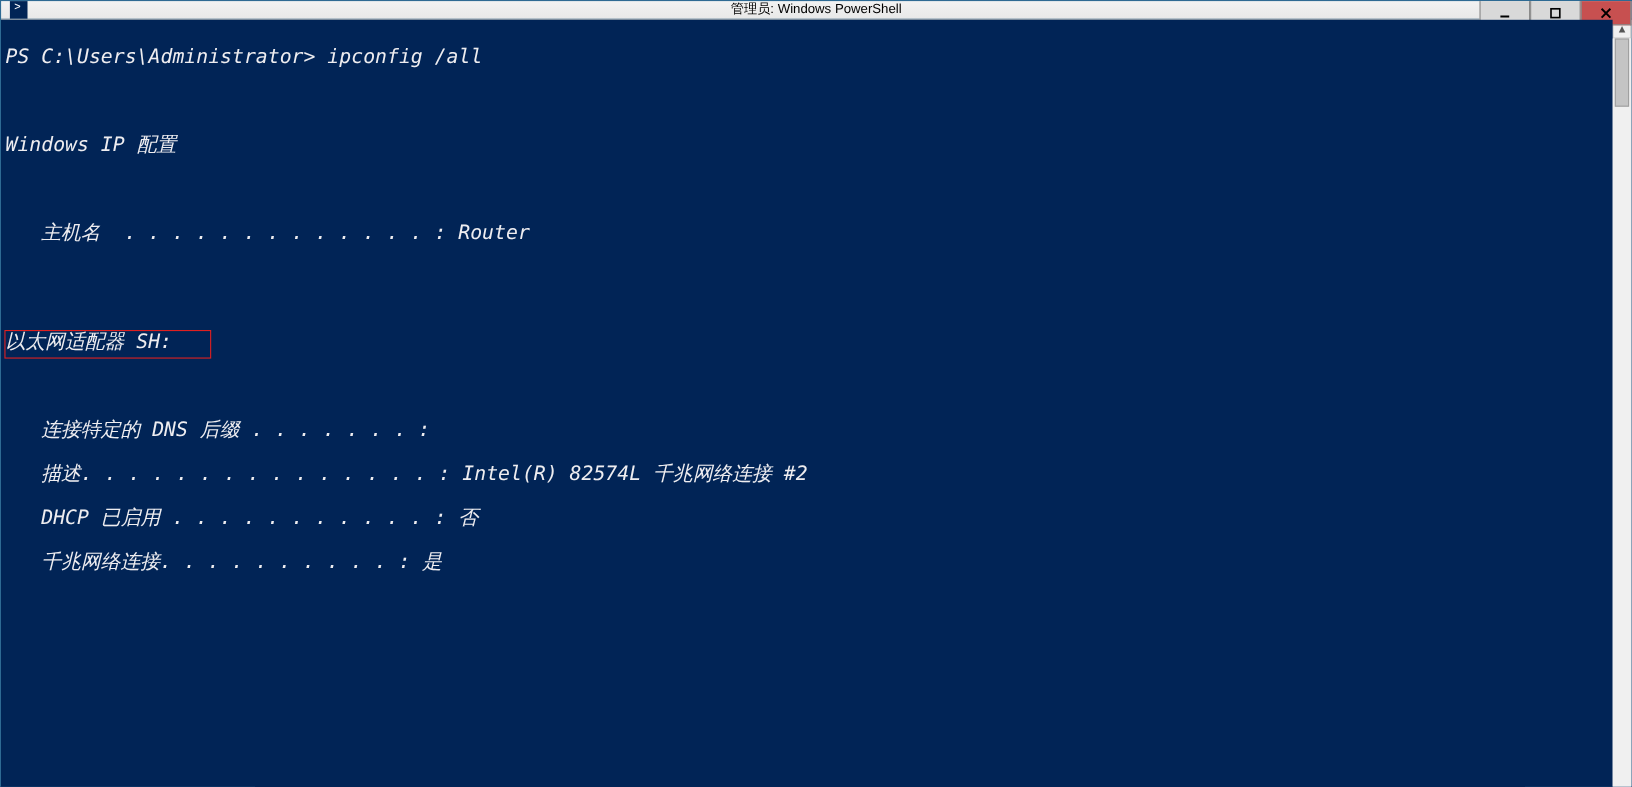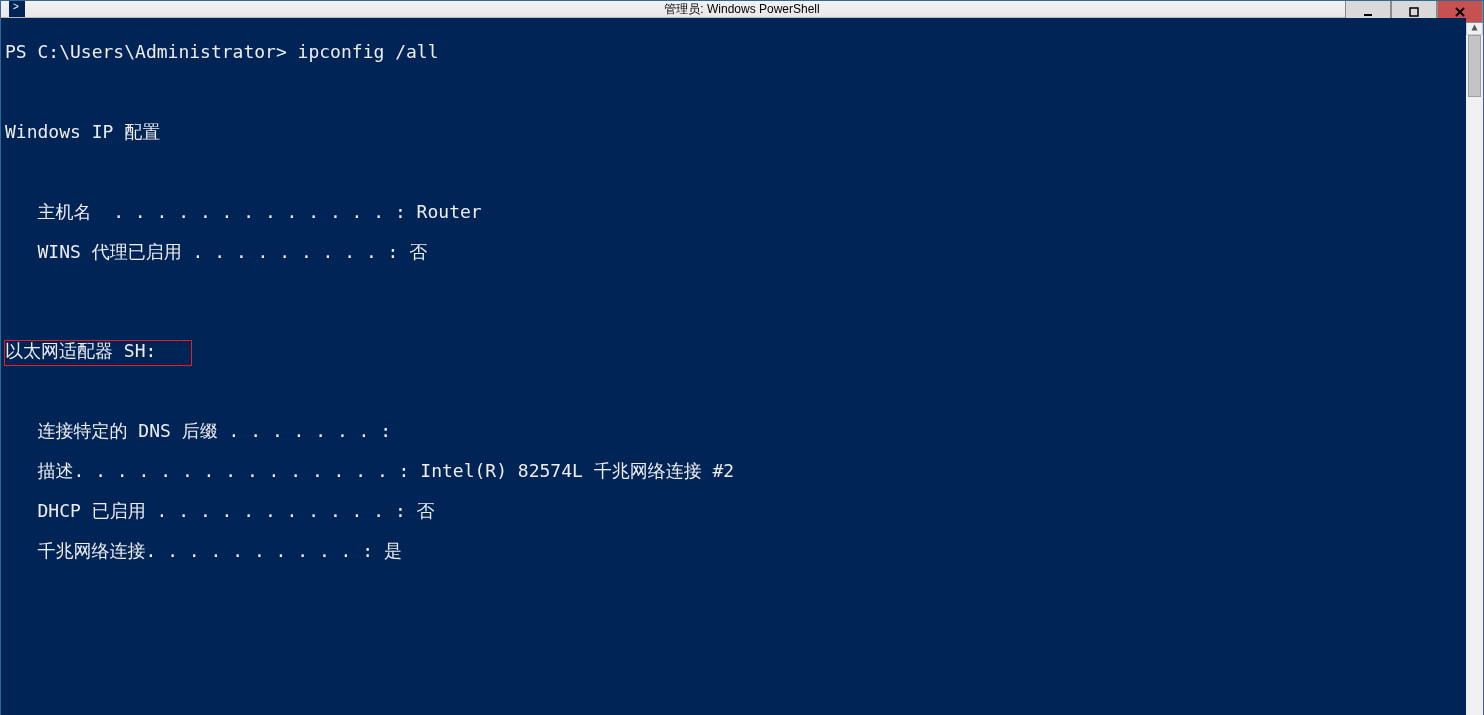--- a/index.html
+++ b/index.html
@@ -18,21 +18,21 @@
     display: flex;
     flex-direction: column;
     box-sizing: border-box;
     border: 1px solid #2e6a93;
   }
   .titlebar {
     height: 28px;
     background: linear-gradient(#f2f2f2,#e8e8e8);
     border-bottom: 1px solid #b8b8b8;
     display: flex;
-    align-items: center;
+    align-items: flex-end;
     position: relative;
     font-family: "Segoe UI", "Microsoft YaHei", sans-serif;
     font-size: 12px;
     color: #000;
   }
   .titlebar .app-icon {
     width: 16px;
     height: 16px;
     margin-left: 8px;
     background: #012456;
@@ -113,21 +113,21 @@
     position:relative;
   }
   .scroll-thumb{
     position:absolute;
     top:0;left:2px;right:2px;
     height:60px;
     background:#c4c4c4;
     border:1px solid #a0a0a0;
   }
 
-  .line{ display:block; }
+  .line{ display:block;font-style:italic; }
   .boxed{
     position:relative;
     display:inline-block;
     margin-top:19px;
   }
   .boxed::after{
     content:"";
     position:absolute;
     left:-1px; top:-1px;
     height:24px;
@@ -163,21 +163,20 @@
     </div>
   </div>
 
   <div class="terminal-wrap">
     <div class="terminal">
 <span class="line"><span>PS C:\Users\Administrator&gt; </span><span>ipconfig /all</span></span>
 <span class="line"> </span>
 <span class="line">Windows IP 配置</span>
 <span class="line"> </span>
 <span class="line">   主机名  . . . . . . . . . . . . . : Router</span>
-<span class="line">   WINS 代理已启用 . . . . . . . . . : 否</span>
 <span class="line"> </span>
 <span class="line"><span class="boxed box-sh">以太网适配器 SH:</span></span>
 <span class="line"> </span>
 <span class="line">   连接特定的 DNS 后缀 . . . . . . . :</span>
 <span class="line">   描述. . . . . . . . . . . . . . . : Intel(R) 82574L 千兆网络连接 #2</span>
 <span class="line">   DHCP 已启用 . . . . . . . . . . . : 否</span>
 <span class="line">   千兆网络连接. . . . . . . . . . : 是</span>
 
 
 

